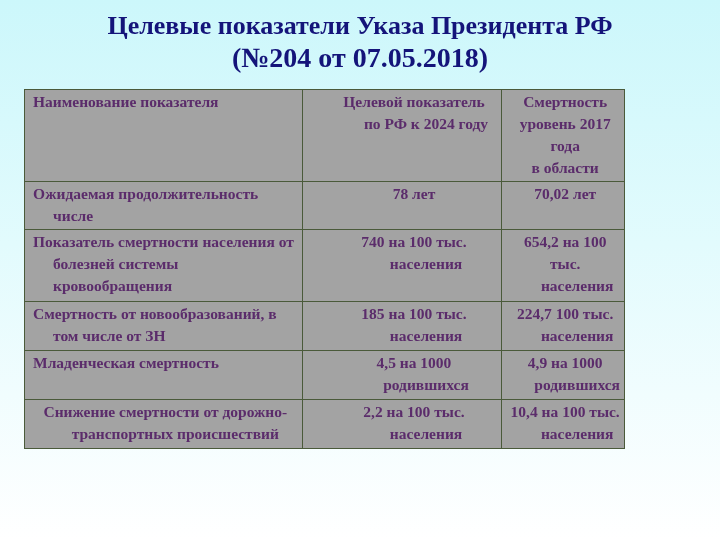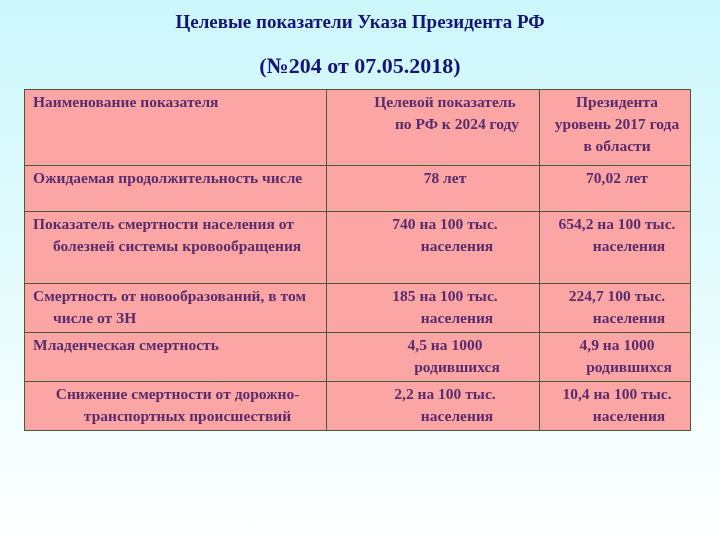--- a/index.html
+++ b/index.html
@@ -14,31 +14,31 @@
       font-family: "Liberation Serif", "DejaVu Serif", serif;
       position: relative;
     }
     .title {
       position: absolute;
       left: 0;
       width: 720px;
       text-align: center;
       color: #14147a;
       font-weight: bold;
-      font-size: 19px;
+      font-size: 26px;
     }
     .title.line1 { top: 11px; }
-    .title.line2 { top: 53px; font-size: 22px; }
+    .title.line2 { top: 42px; font-size: 28px; }
     table.ind {
       position: absolute;
       left: 24px;
       top: 89px;
-      width: 667px;
+      width: 601px;
       border-collapse: collapse;
-      background: #fca5a5;
+      background: #a3a3a3;
       color: #5b2c6b;
       font-weight: bold;
       font-size: 15.5px;
       line-height: 22px;
     }
     table.ind td {
       border: 1.5px solid #4a5a3a;
       vertical-align: top;
       padding: 1px 4px 2px 8px;
     }
@@ -70,21 +70,21 @@
   <tbody>
       <tr class="hdr">
     <td class="c1">
       <span>Наименование показателя</span>
     </td>
     <td class="c2">
       <span class="cline">Целевой показатель</span>
       <span class="cline second">по РФ к 2024 году</span>
     </td>
     <td class="c3">
-      <span class="cline">Президента</span>
+      <span class="cline">Смертность</span>
       <span class="cline">уровень 2017 года</span>
       <span class="cline">в области</span>
     </td>
   </tr>
 
   <tr class="r1">
     <td class="c1">
           <span class="wrap-indent">Ожидаемая продолжительность числе</span>
         </td>
     <td class="c2">

